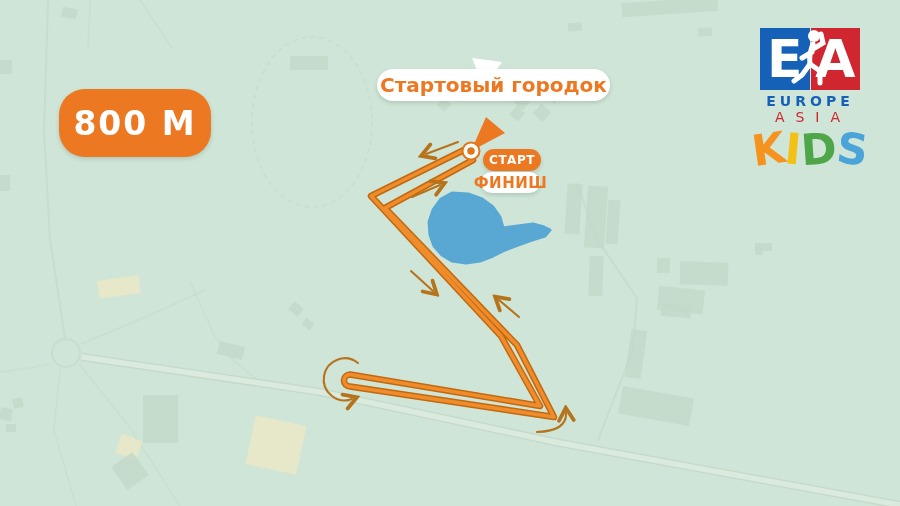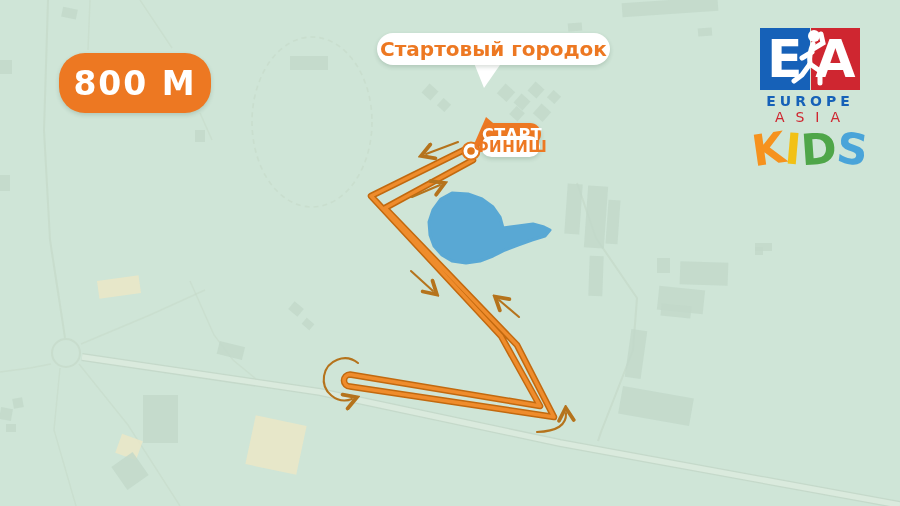--- a/index.html
+++ b/index.html
@@ -24,27 +24,27 @@
   .road-wide-inner{fill:none;stroke:#dcebdf;stroke-width:5.5;opacity:.9;}
   .bld{fill:var(--building);opacity:.8;}
   .beige{fill:#ece7c6;opacity:.8;}
   .oval{fill:none;stroke:var(--road);stroke-width:1.6;stroke-dasharray:5 4;opacity:.65;}
   .pond{fill:var(--pond);stroke:var(--pond);stroke-width:3;stroke-linejoin:round;}
   .route-outer{fill:none;stroke:var(--route-edge);stroke-width:6.6;stroke-linejoin:round;stroke-linecap:round;}
   .route-inner{fill:none;stroke:var(--route);stroke-width:3.6;stroke-linejoin:round;stroke-linecap:round;}
   .dir{fill:none;stroke:var(--arrow);stroke-width:2.1;stroke-linecap:round;}
 
   .pill{position:absolute;display:flex;align-items:center;justify-content:center;
-        box-shadow:0 2px 4px rgba(40,70,50,.18);}
-  .badge-distance{left:59px;top:53px;width:152px;height:60px;background:var(--accent);
+        box-shadow:0 2px 4px rgba(40,70,50,.18);margin-top:36px;}
+  .badge-distance{left:59px;top:53px;width:152px;height:68px;background:var(--accent);
         border-radius:26px;color:#fff;font-size:33px;font-weight:bold;letter-spacing:2px;}
   .callout{left:377px;top:33px;width:233px;height:32px;background:#fff;border-radius:16px;
         color:var(--accent);font-size:20px;font-weight:bold;}
-  .start-badge{left:483px;top:123px;width:58px;height:22px;background:var(--accent);
-        border-radius:11px;color:#fff;font-size:16px;font-weight:bold;letter-spacing:.5px;}
+  .start-badge{left:483px;top:113px;width:58px;height:22px;background:var(--accent);
+        border-radius:11px;color:#fff;font-size:12px;font-weight:bold;letter-spacing:.5px;}
   .finish-badge{left:481px;top:136px;width:59px;height:21px;background:#fff;
         border-radius:11px;color:var(--accent);font-size:15px;font-weight:bold;letter-spacing:.5px;}
 
   .logo{position:absolute;left:752px;top:28px;width:116px;text-align:center;}
   .monogram{position:relative;width:100px;height:62px;margin:0 auto;display:flex;gap:1px;}
   .mono-half{flex:1;display:flex;align-items:center;justify-content:center;
         color:#fff;font-size:52px;font-weight:bold;line-height:62px;overflow:hidden;}
   .mono-left{background:var(--logo-blue);}
   .mono-right{background:var(--logo-red);}
   .runner{position:absolute;left:27px;top:-5px;}

